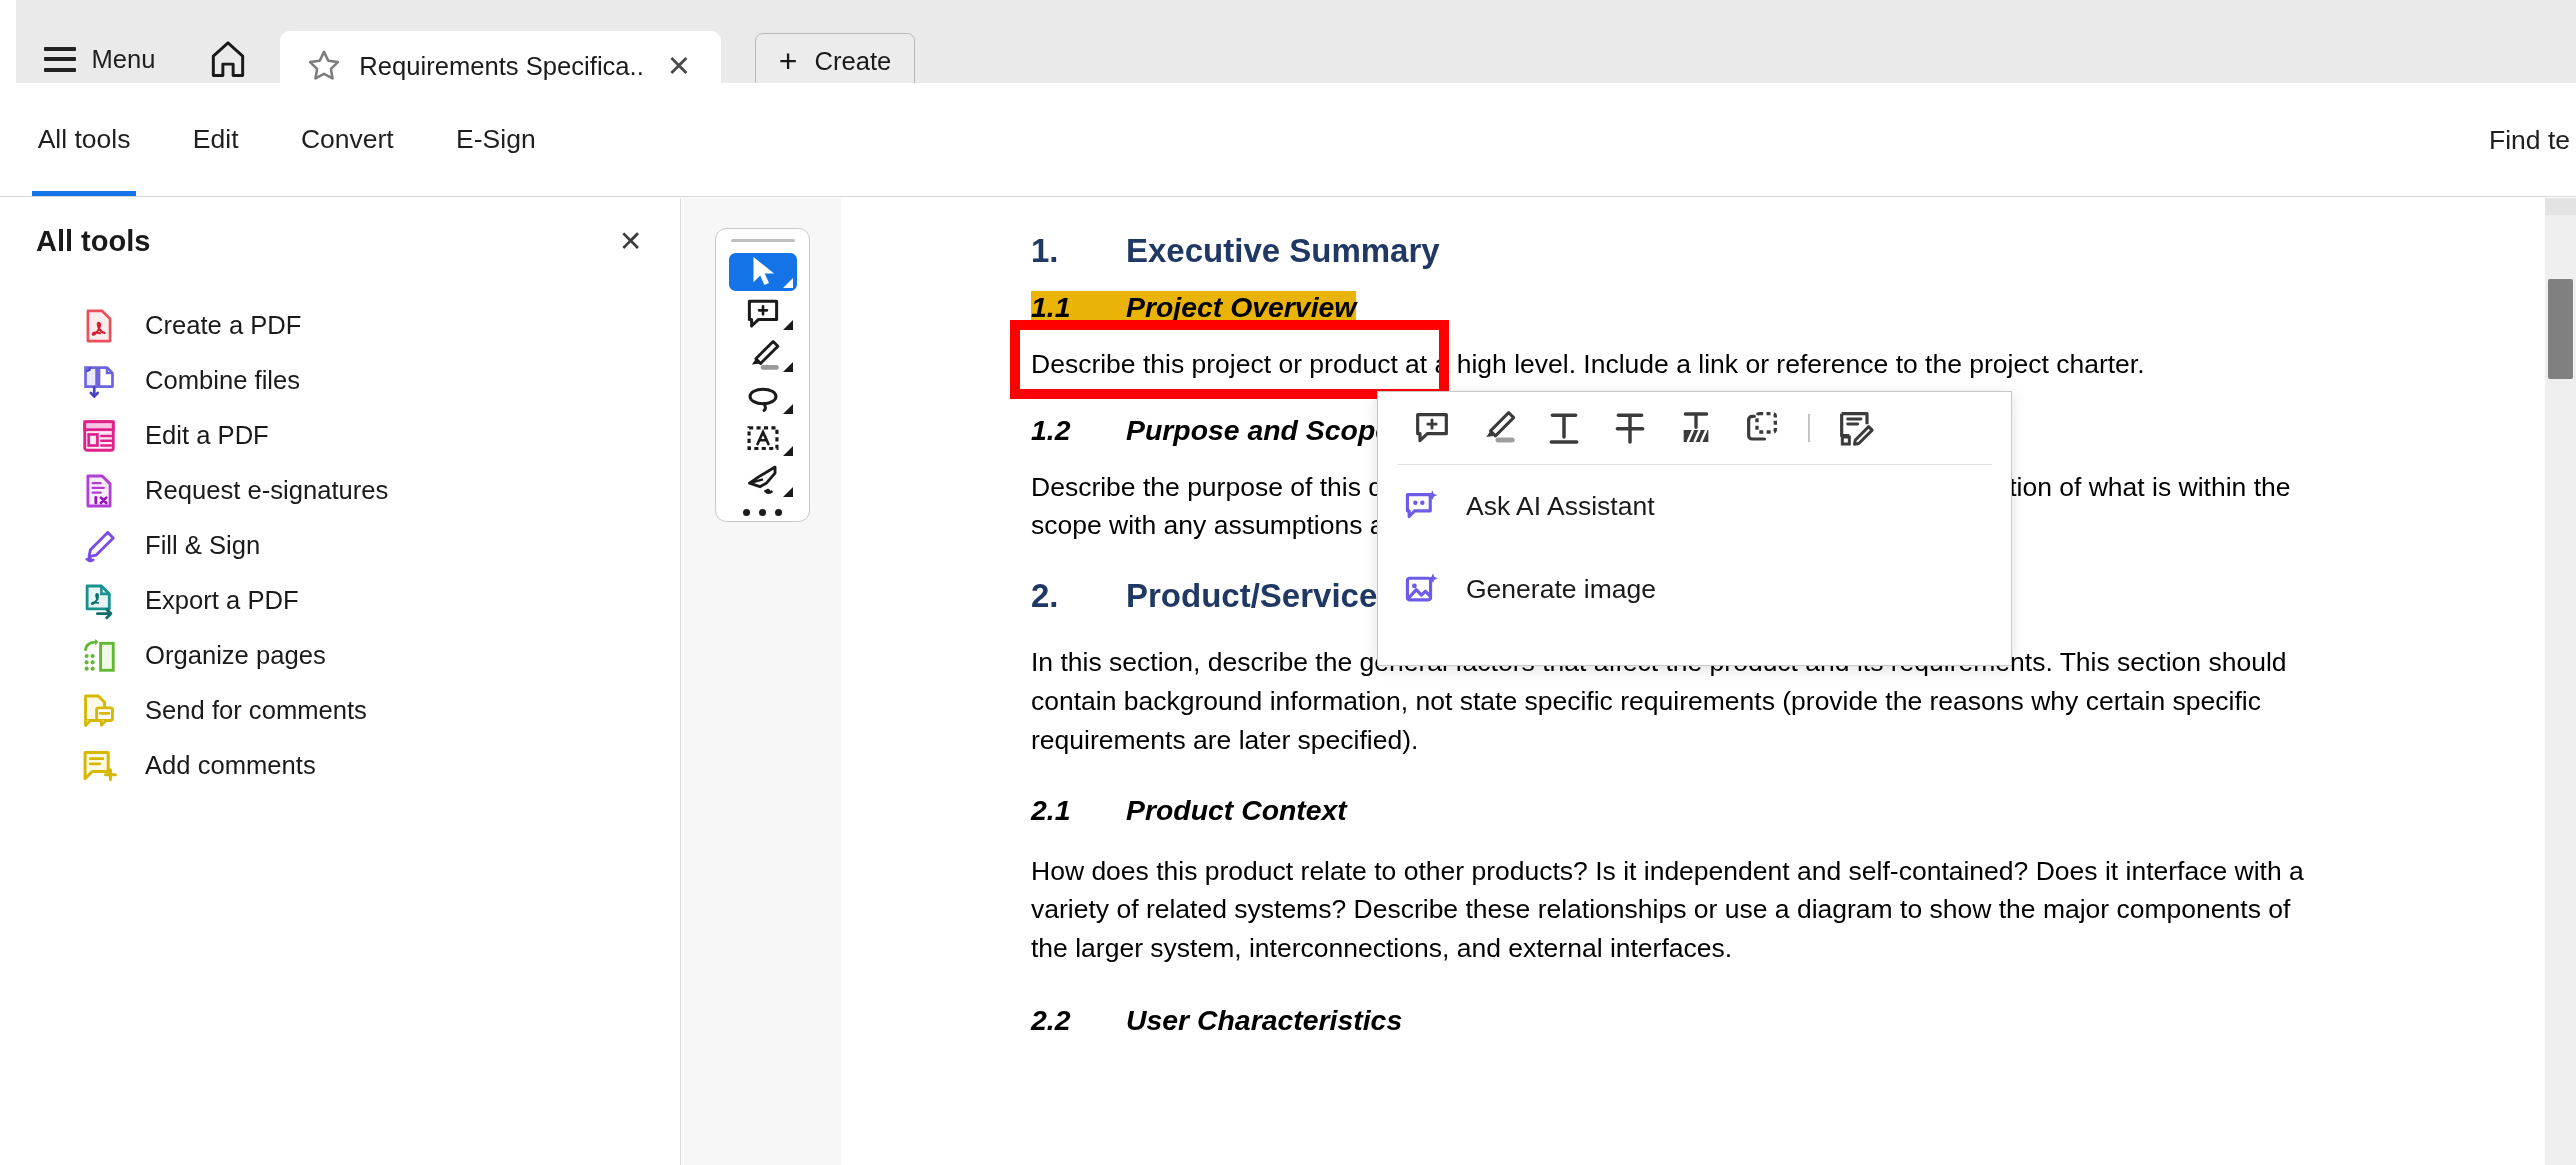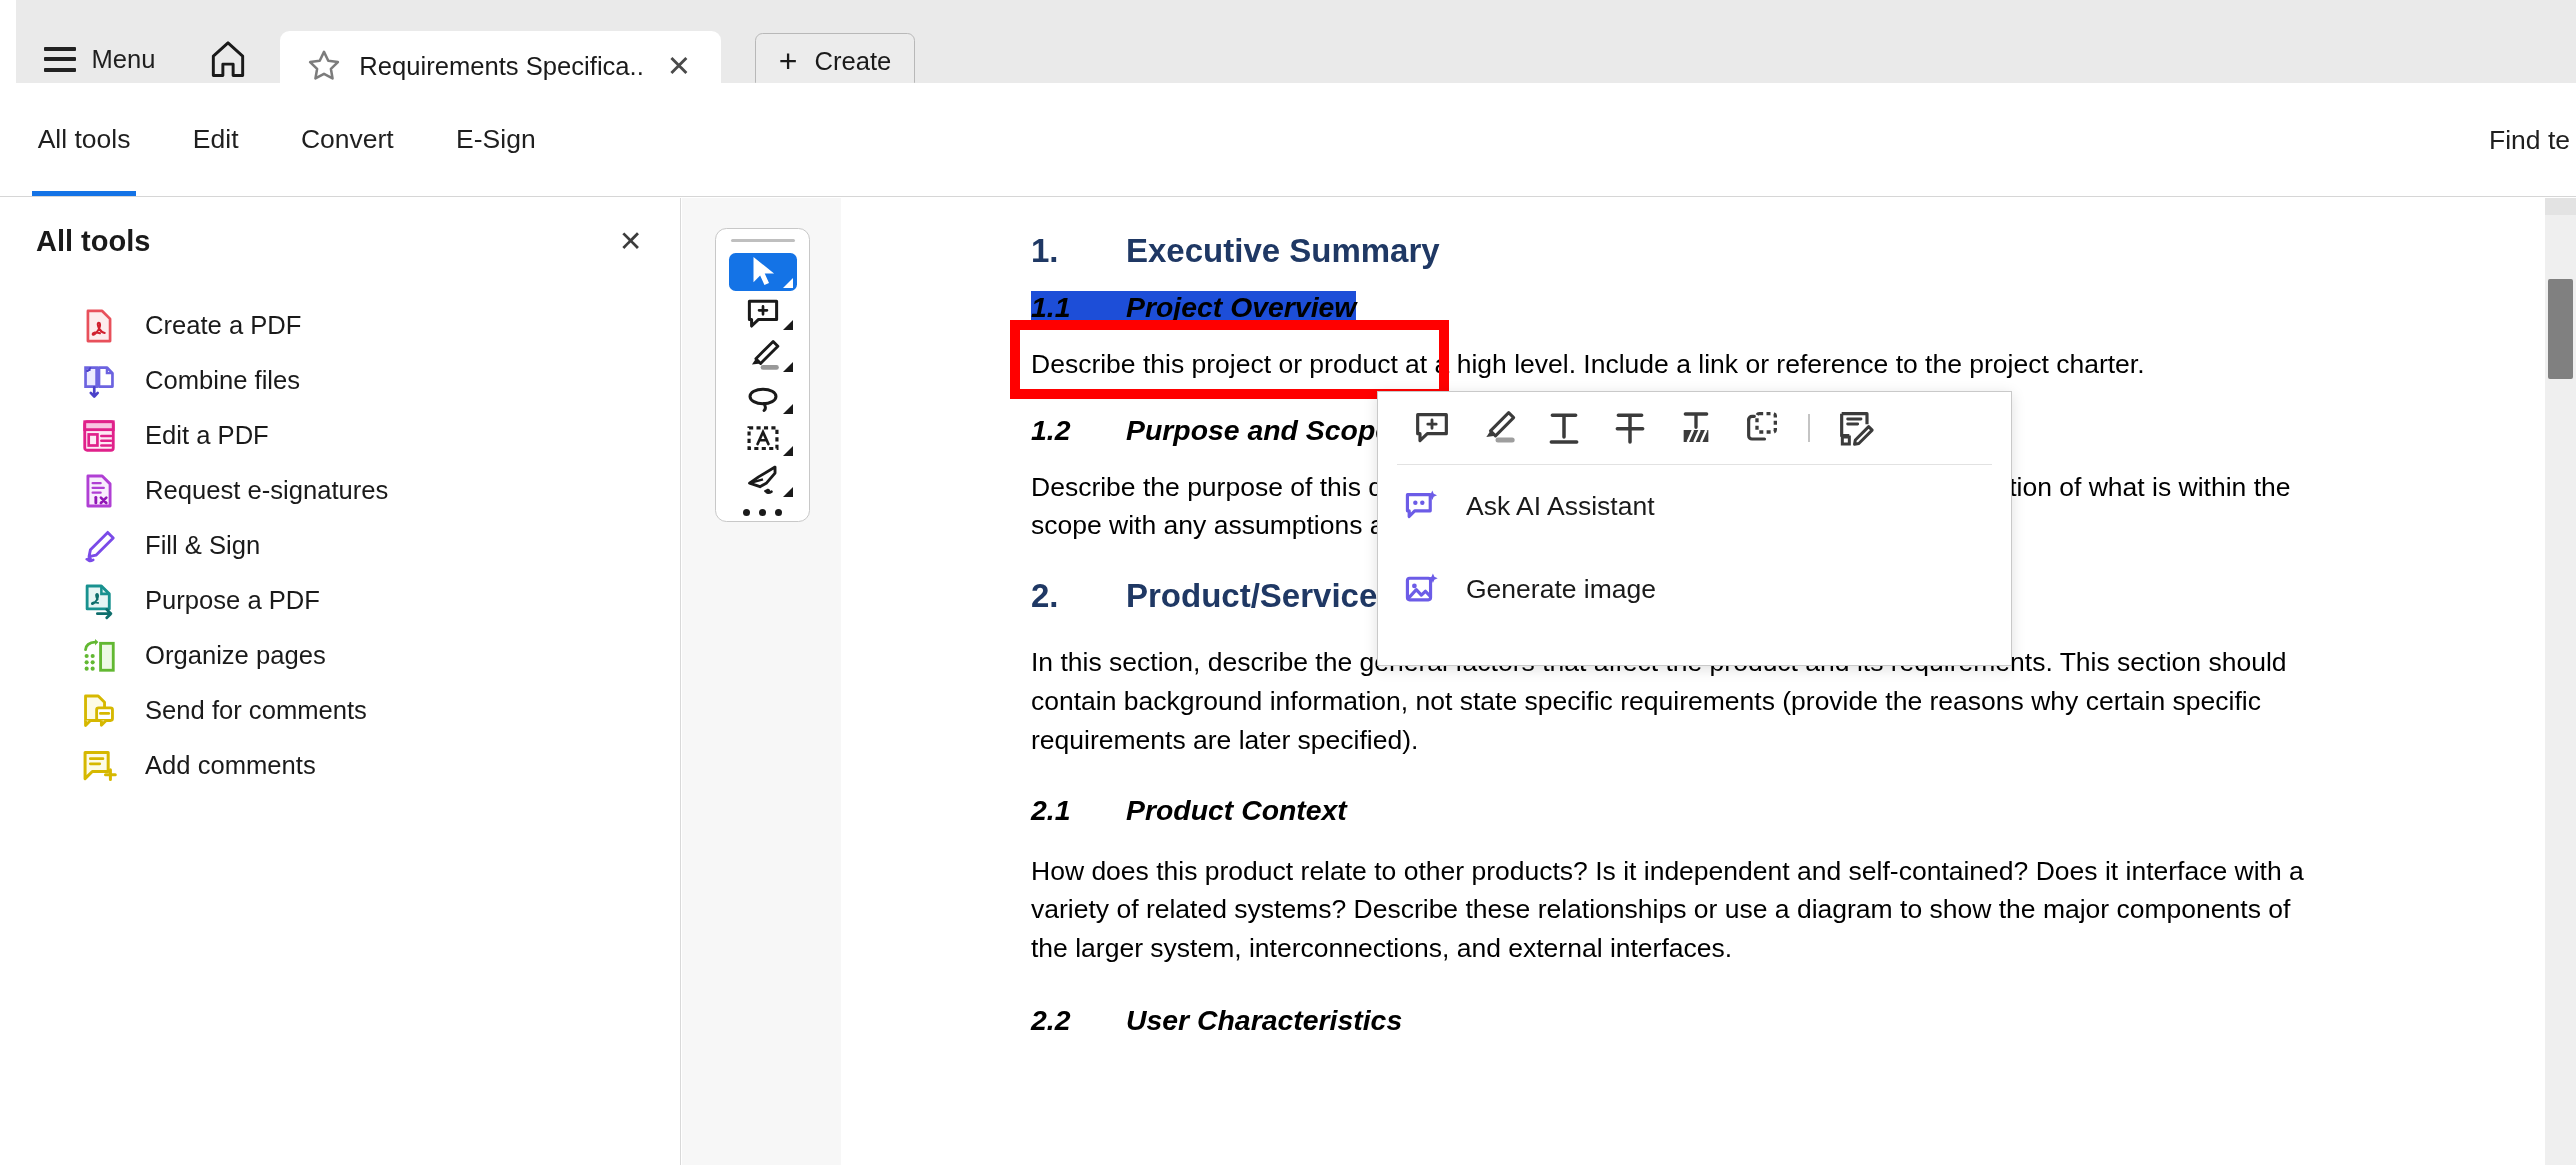--- a/index.html
+++ b/index.html
@@ -156,21 +156,21 @@
   .h1 {
     display: flex; font-size: 33px; font-weight: bold; color: #1F3864;
     margin-left: 190px; margin-top: 34px;
   }
   .h1 .num { width: 95px; }
   .h2 {
     display: flex; font-size: 28.4px; font-weight: bold; font-style: italic;
     color: #000; margin-left: 190px; margin-top: 30px;
   }
   .h2 .num { width: 95px; }
-  .h2 .hl { background: #1d4ed8; }
+  .h2 .hl { background: #eab308; }
   .para {
     font-size: 26.5px; color: #000; line-height: 1.46;
     margin-left: 190px; margin-top: 21px; width: 1299px;
   }
   .sel-box {
     position: absolute; left: 1010px; top: 320px;
     width: 439px; height: 79px;
     border: 10.4px solid #ff0000; background: transparent;
     pointer-events: none;
   }
@@ -314,21 +314,21 @@
       <div class="tool-label">Fill &amp; Sign</div>
     </div>
 
     <div class="tool-item">
       <svg class="tool-icon" viewBox="0 0 24 24">
         <path d="M4.5 2.5h9l5 5V17H4.5Z" fill="#e6f5f4" stroke="#18918f" stroke-width="1.8" stroke-linejoin="round"></path>
         <path d="M13.5 2.5v5h5" fill="none" stroke="#18918f" stroke-width="1.6"></path>
         <path d="M11.4 13.2c-2.2-.8-3.9-.2-3.9.4 0 1.1 2.7-.7 3.7-3.6.4-1.3.2-2.5-.4-2.5-.9 0-.8 1.7.3 3.5" fill="none" stroke="#0e6e6c" stroke-width="1.2" stroke-linecap="round"></path>
         <path d="M11 20h8.5M19.5 20l-2.6-2.6M19.5 20l-2.6 2.6" fill="none" stroke="#0e6e6c" stroke-width="1.8" stroke-linecap="round"></path>
       </svg>
-      <div class="tool-label">Purpose a PDF</div>
+      <div class="tool-label">Export a PDF</div>
     </div>
 
     <div class="tool-item">
       <svg class="tool-icon" viewBox="0 0 24 24">
         <rect x="13" y="4" width="8" height="17" fill="#eef9e6" stroke="#62b832" stroke-width="1.8"></rect>
         <path d="M9.5 3.2C6 3.2 3.5 5.5 3.5 8" fill="none" stroke="#62b832" stroke-width="1.8" stroke-linecap="round"></path>
         <path d="M9.5 1.2 11.6 3.2 9.5 5.3Z" fill="#62b832"></path>
         <g fill="#62b832">
           <circle cx="4.2" cy="12" r="1.3"></circle>
             <circle cx="8" cy="12" r="1.3"></circle>

